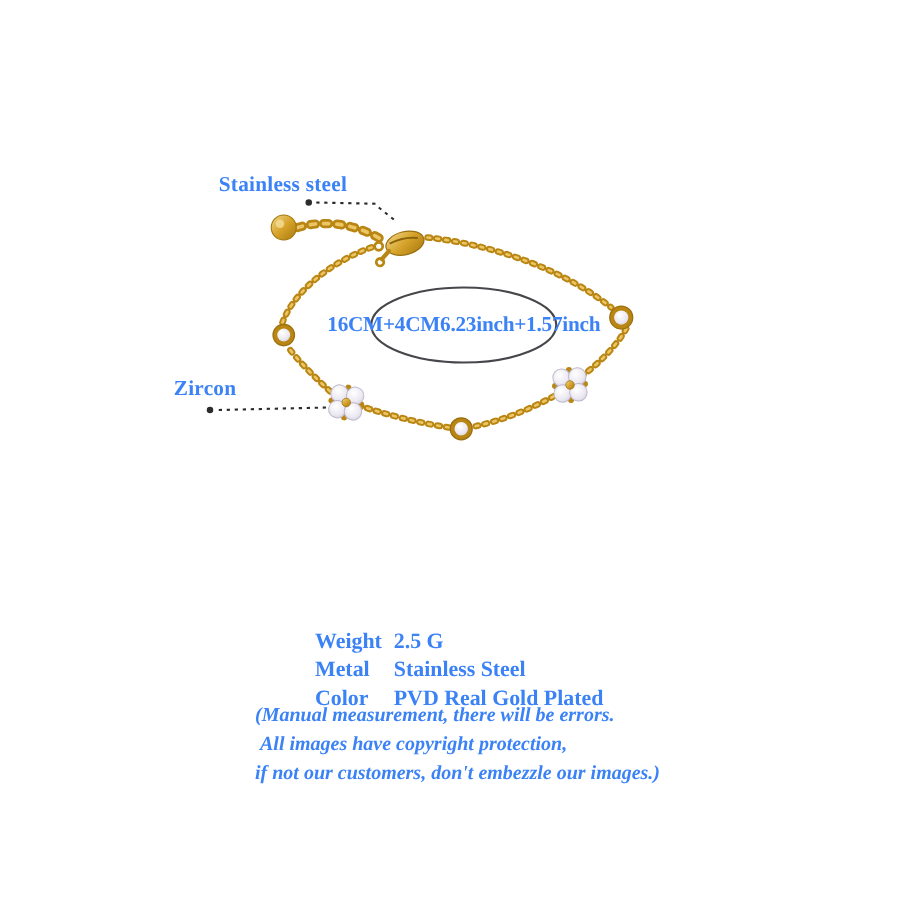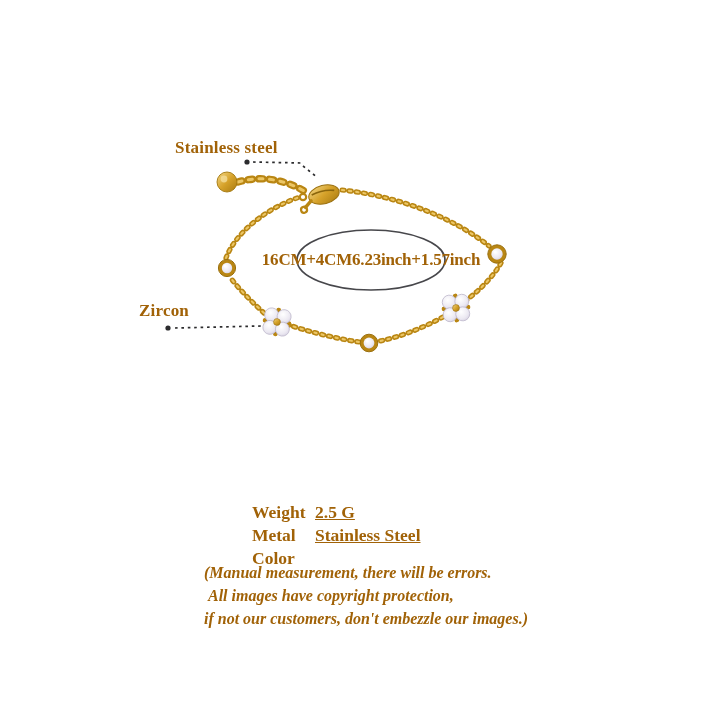--- a/index.html
+++ b/index.html
@@ -1,35 +1,35 @@
 <!DOCTYPE html>
 <html><head>
 <meta charset="utf-8">
 <style>
   html,body{margin:0;padding:0;background:#fff;}
   .stage{
     position:relative;width:720px;height:720px;background:#ffffff;overflow:hidden;
-    font-family:"Liberation Serif","DejaVu Serif",serif;color:#a16207;
+    font-family:"Liberation Serif","DejaVu Serif",serif;color:#3b82f6;
   }
   .art{position:absolute;left:0;top:0;width:720px;height:720px;}
 
   .label{position:absolute;font-weight:700;font-size:17px;letter-spacing:.2px;white-space:nowrap;}
   .lbl-steel{left:175px;top:138px;}
   .lbl-zircon{left:139px;top:301px;}
 
   .oval-text{
     position:absolute;left:297px;top:231px;width:148px;height:58px;
     display:flex;flex-direction:row;align-items:center;justify-content:center;
     font-weight:700;font-size:17px;line-height:1.42;letter-spacing:-0.2px;white-space:nowrap;
   }
 
   .specs{position:absolute;left:252px;top:501px;font-weight:700;font-size:17.5px;}
   .spec-row{display:flex;line-height:23px;}
   .spec-row .k{width:63px;}
-  .spec-row .v{white-space:nowrap;text-decoration:underline;}
+  .spec-row .v{white-space:nowrap;}
 
   .disclaimer{position:absolute;left:204px;top:562px;font-weight:700;font-size:16px;line-height:22.8px;white-space:nowrap;font-style:italic;}
   .disclaimer .l2{padding-left:4px;}
 
   
   .chain-base{fill:none;stroke-width:5.2;stroke-dasharray:2.2 5;stroke-linecap:round;}
   .chain-hi{fill:none;stroke-width:2.1;stroke-dasharray:2.2 5;stroke-linecap:round;}
   .ext-base{fill:none;stroke-width:7.4;stroke-dasharray:4 6.6;stroke-linecap:round;}
   .ext-hi{fill:none;stroke-width:3;stroke-dasharray:4 6.6;stroke-linecap:round;}
   .leader{fill:none;stroke:#2c2c2e;stroke-width:1.7;stroke-dasharray:2.6 3.8;}
@@ -158,20 +158,21 @@
     <div class="spec-row">
       <span class="k">Weight</span>
       <span class="v">2.5 G</span>
     </div>
     <div class="spec-row">
       <span class="k">Metal</span>
       <span class="v">Stainless Steel</span>
     </div>
     <div class="spec-row">
       <span class="k">Color</span>
+      <span class="v">PVD Real Gold Plated</span>
     </div>
   </div>
 
   <div class="disclaimer">
     <div class="l1">(Manual measurement, there will be errors.</div>
     <div class="l2">All images have copyright protection,</div>
     <div class="l3">if not our customers, don't embezzle our images.)</div>
   </div>
 
 </div>

